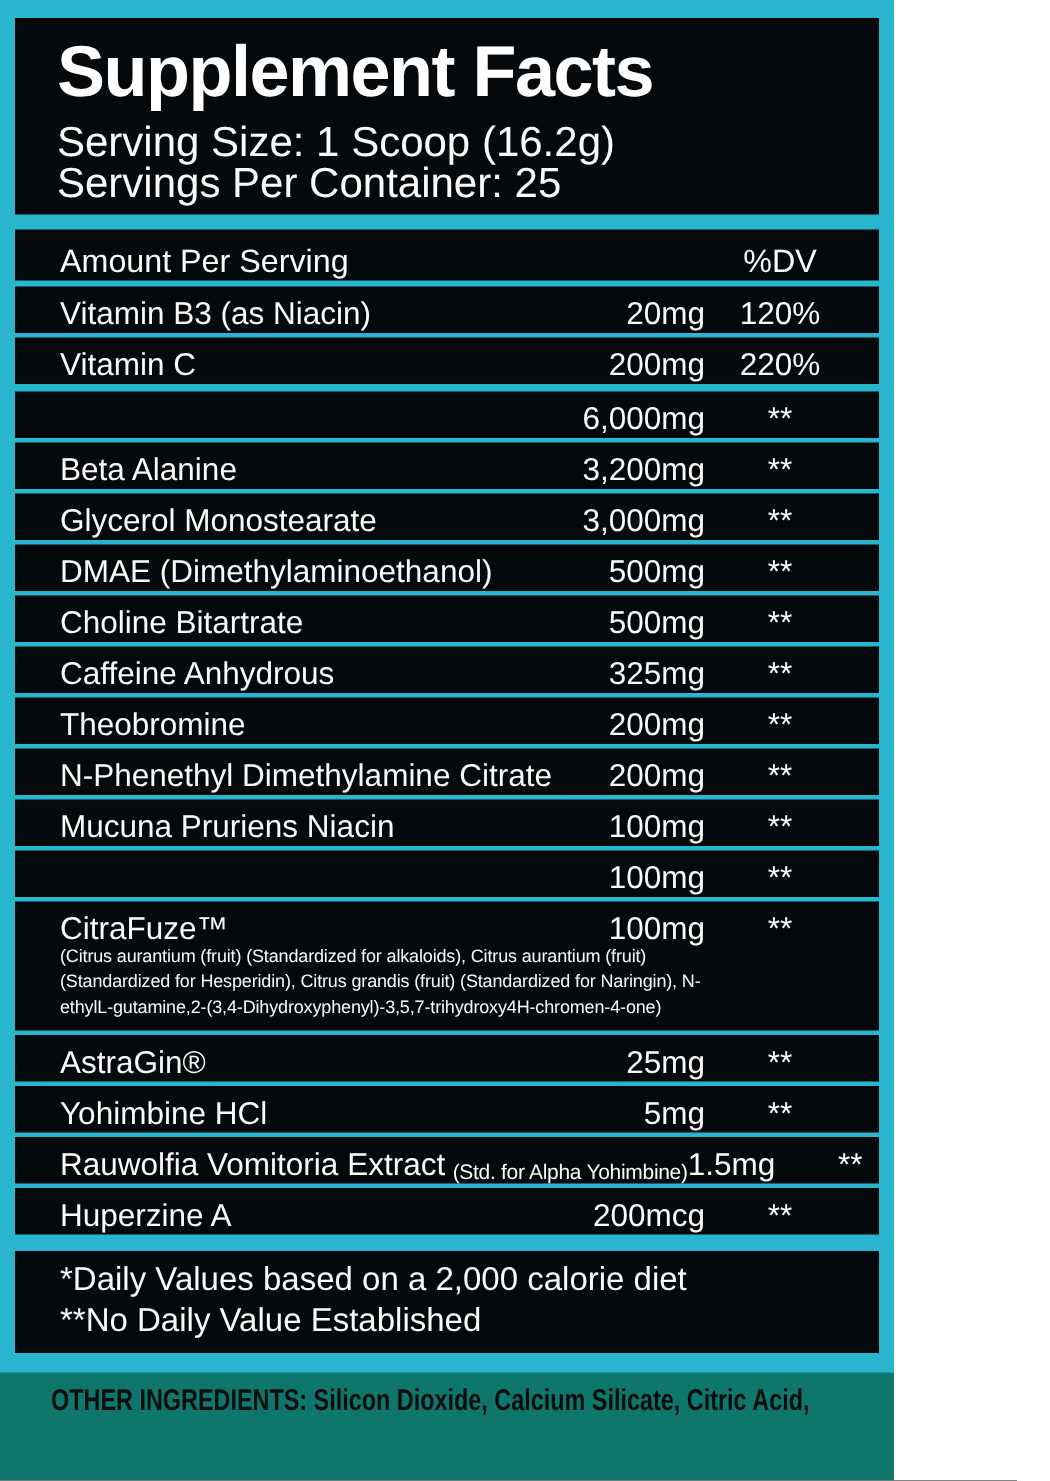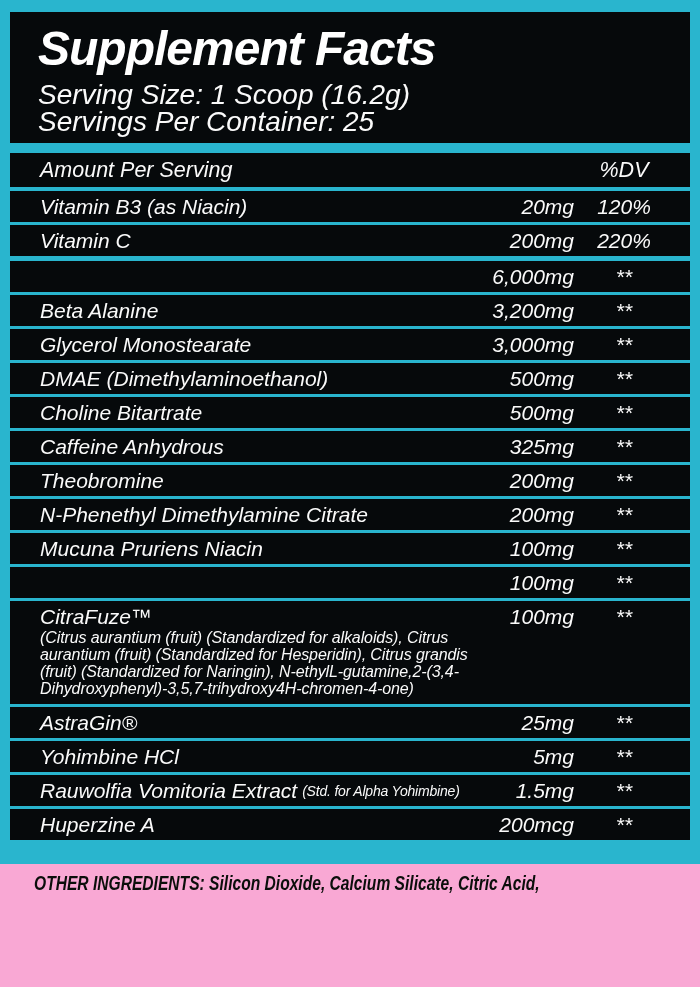--- a/index.html
+++ b/index.html
@@ -1,24 +1,23 @@
 <!DOCTYPE html>
 <html><head>
 <meta charset="utf-8">
 <style>
   html, body { margin: 0; padding: 0; }
   * { box-sizing: border-box; }
 
   .page {
-    width: 700px;
+    width: 596px;
     height: 987px;
-    background: #f9a8d4;
+    background: #0f766e;
     font-family: "Liberation Sans", sans-serif;
     overflow: hidden;
-    font-style: italic;
   }
 
   
   .frame {
     background: #29b5ce;
     padding: 12px 10px 13px 10px;
   }
 
   .panel {
     background: #06090b;
@@ -39,35 +38,35 @@
 
   
   .div-xthick { height: 11px; background: #29b5ce; }
   .div-thick  { height: 10px; background: #29b5ce; }
   .div-med    { height: 5px;  background: #29b5ce; }
   .div-thin   { height: 4px;  background: #29b5ce; }
 
   
   .row-line {
     display: flex;
-    align-items: center;
+    align-items: flex-end;
     height: 31px;
     padding: 0 16px 0 30px;
     font-size: 21px;
     white-space: nowrap;
   }
   .aps-row { height: 34px; font-size: 21.5px; }
   .dv-col { width: 100px; text-align: center; flex: none; }
   .amt { margin-left: auto; text-align: right; }
   .name-note { font-size: 14px; margin-left: 5px; letter-spacing: -0.2px; }
 
   .list .row-wrap + .row-wrap { border-top: 3px solid #29b5ce; }
 
   .detail {
-    font-size: 16px;
+    font-size: 12px;
     line-height: 17px;
     max-width: 470px;
     padding: 0 0 7px 30px;
     margin-top: -3px;
     letter-spacing: -0.1px;
     white-space: normal;
   }
 
   
   .notes { padding: 5px 20px 9px 30px; font-size: 22px; line-height: 27px; }
@@ -279,20 +278,26 @@
 
               <span class="amt">200mcg</span>
               <span class="dv-col">**</span>
             </div>
 
           </div>
         </div>
 
       <div class="div-xthick"></div>
 
+      <div class="notes">
+
+          <div>*Daily Values based on a 2,000 calorie diet</div>
+
+          <div>**No Daily Value Established</div>
+        </div>
 
     </div>
   </div>
 
   <div class="other">
 
       <div><span class="cond">OTHER INGREDIENTS: Silicon Dioxide, Calcium Silicate, Citric Acid,</span></div>
 
     </div>
 

